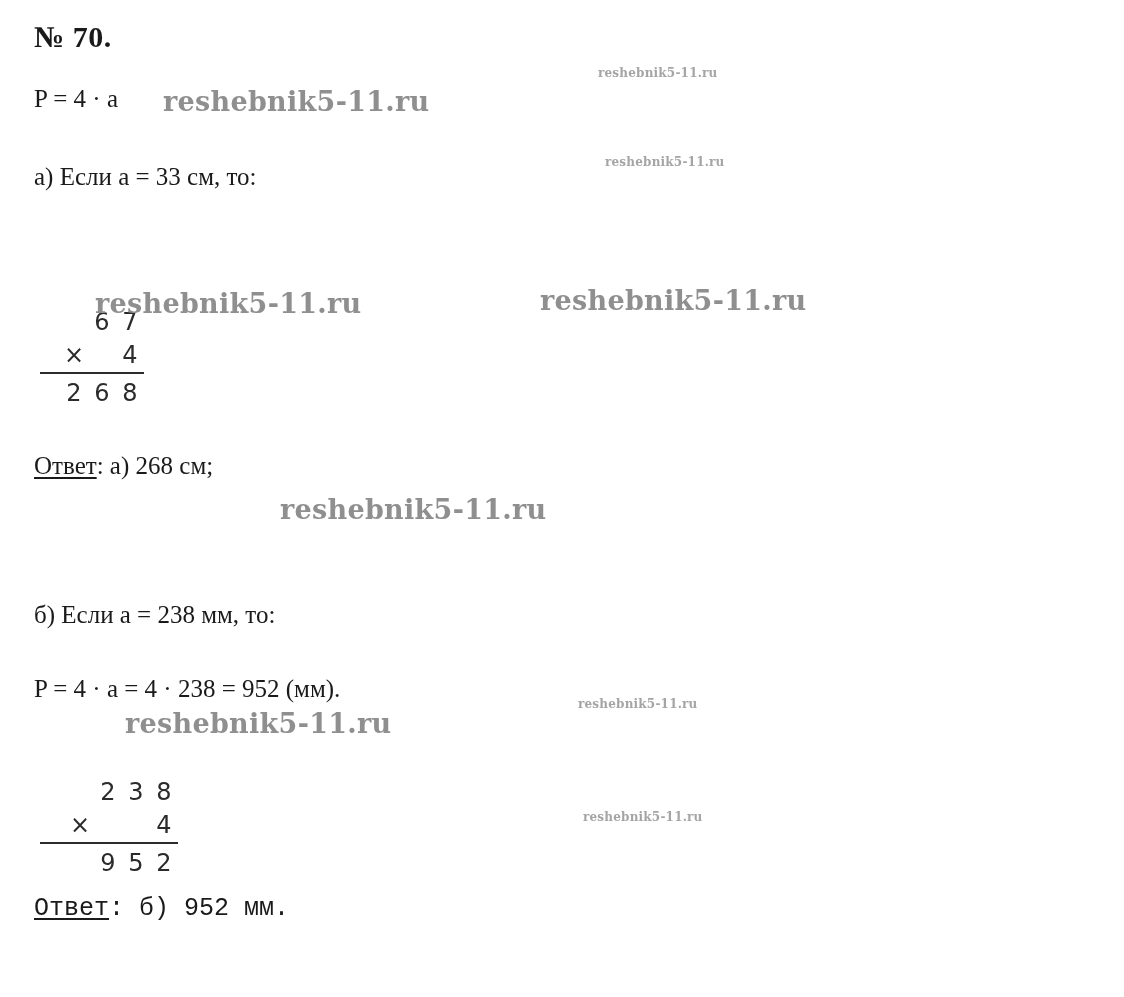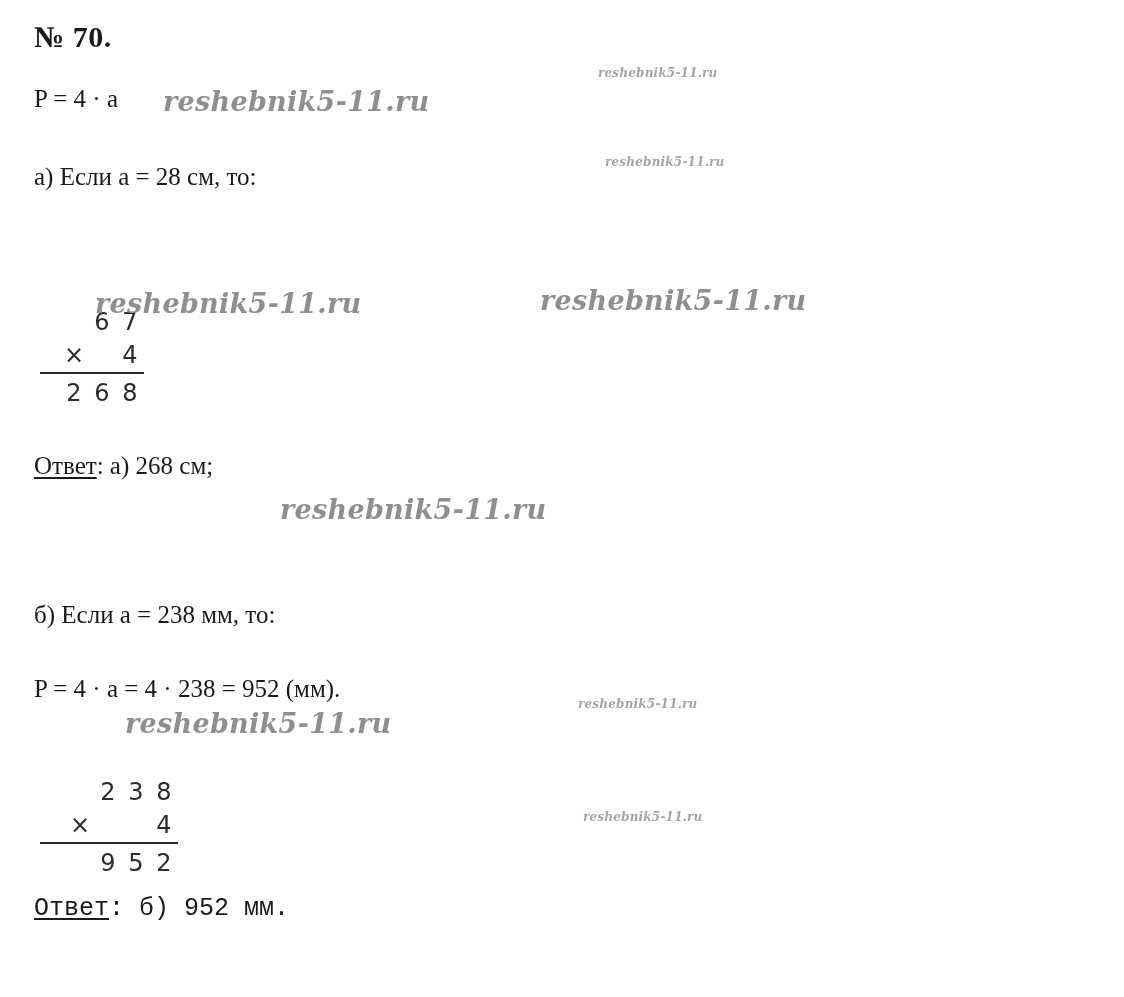--- a/index.html
+++ b/index.html
@@ -91,21 +91,20 @@
   .colmul-b .rule { width: 138px; margin-left: auto; }
 
   
   .wm {
     position: absolute;
     font-family: "DejaVu Serif", serif;
     color: #9a9a9a;
     white-space: nowrap;
     user-select: none;
     pointer-events: none;
-    font-style: italic;
   }
   .wm-big {
     font-size: 27px;
     font-weight: bold;
     color: #8f8f8f;
     letter-spacing: 0.3px;
   }
   .wm-small {
     font-size: 12px;
     font-weight: bold;
@@ -126,21 +125,21 @@
 </style>
 </head>
 <body>
 
 <div class="page">
 
   <div class="task-number">№ 70.</div>
 
   <div class="line formula-main">P = 4 · a</div>
 
-  <div class="line case-a">а) Если a = 28 см, то:</div>
+  <div class="line case-a">а) Если a = 33 см, то:</div>
 
 
   <div class="colmul colmul-a">
     <div class="row">
       <span class="op"></span>
       <span class="cell">6</span>
       <span class="cell">7</span>
     </div>
     <div class="row">
       <span class="op">×</span>

